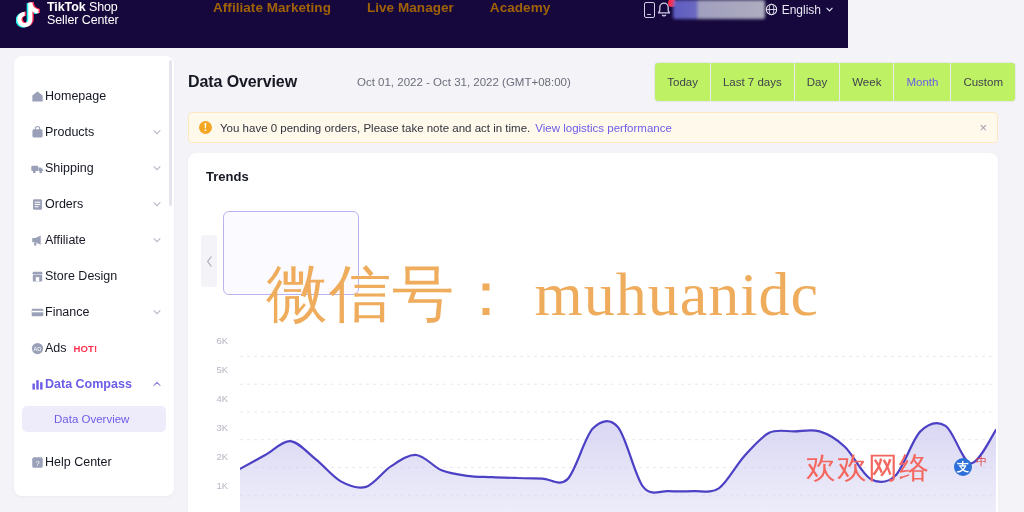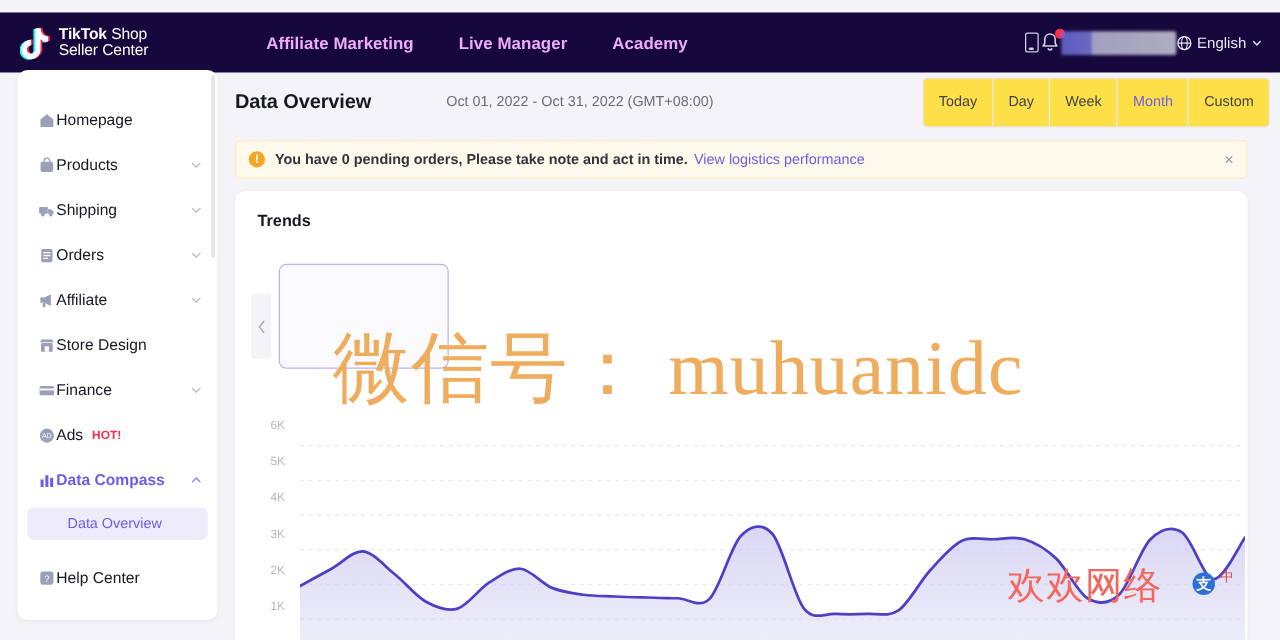--- a/index.html
+++ b/index.html
@@ -6,39 +6,39 @@
   html, body {
     width: 1024px; height: 512px;
     overflow: hidden;
     font-family: "Liberation Sans", sans-serif;
     background: #f4f4f8;
   }
 
   
   .topbar {
     position: absolute; top: 0; left: 0;
-    width: 1024px; height: 48px;
+    width: 848px; height: 48px;
     background: #16083c;
-    display: flex; align-items: center; margin-top: 10px;
+    display: flex; align-items: flex-start;
   }
   .logo-wrap {
     display: flex; align-items: center;
     margin-left: 16px; width: 150px;
   }
   .tt-note { position: relative; width: 26px; height: 28px; flex: 0 0 26px; }
   .tt-note svg { position: absolute; top: 0; left: 0; }
   .logo-text { margin-left: 5px; line-height: 13px; }
   .logo-l1 { font-size: 12.5px; color: #ffffff; letter-spacing: -.1px; }
   .logo-l1 b { font-weight: 700; }
   .logo-l1 span.thin { font-weight: 400; }
   .logo-l2 { font-size: 12.5px; color: #ffffff; font-weight: 400; letter-spacing: -.1px; }
 
   .mainnav { display: flex; align-items: center; margin-left: 47px; gap: 36px; }
   .mainnav a {
-    color: #f0abfc; font-size: 13.5px; font-weight: 700;
+    color: #a16207; font-size: 13.5px; font-weight: 700;
     text-decoration: none; letter-spacing: .05px;
   }
 
   .topright { margin-left: auto; display: flex; align-items: center; margin-right: 14px; }
   .ic-phone {
     width: 11px; height: 16px; border: 1.4px solid #cfd0e8; border-radius: 2px;
     position: relative;
   }
   .ic-phone::after{
     content:""; position:absolute; left:50%; transform:translateX(-50%);
@@ -90,41 +90,41 @@
   
   .main { position: absolute; top: 48px; left: 188px; width: 836px; height: 464px; }
   .page-head {
     height: 40px; display: flex; align-items: center;
     padding: 0 8px 0 0; margin-top: 14px;
   }
   .page-title { font-size: 16px; font-weight: 700; color: #161823; letter-spacing: -.1px; }
   .daterange { margin-left: 60px; font-size: 11.5px; color: #6b6d7c; white-space: nowrap; }
   .seg {
     margin-left: auto; display: flex; height: 40px;
-    border: 1px solid #e6e6ee; border-radius: 4px; overflow: hidden; background: #fde047;
+    border: 1px solid #e6e6ee; border-radius: 4px; overflow: hidden; background: #bef264;
   }
   .seg div {
     display: flex; align-items: center; padding: 0 12px;
     font-size: 11.5px; color: #41424f; border-right: 1px solid #e9e9f0; cursor: pointer;
     white-space: nowrap;
   }
   .seg div:last-child { border-right: none; }
   .seg div.on { color: #6c5ce7; }
 
   .alert {
     margin-top: 10px; height: 31px; width: 810px;
     background: #fff9ec; border: 1px solid #fde8c2; border-radius: 4px;
     display: flex; align-items: center; padding: 0 10px;
   }
   .warn {
     width: 13px; height: 13px; border-radius: 50%; background: #f5a623;
     color: #fff; font-size: 10px; font-weight: 700; display: flex;
     align-items: center; justify-content: center; flex: 0 0 13px;
   }
-  .alert-text { margin-left: 8px; font-size: 11.5px; color: #32333d; font-weight: bold; }
+  .alert-text { margin-left: 8px; font-size: 11.5px; color: #32333d; }
   .alert-link { margin-left: 5px; font-size: 11.5px; color: #6c5ce7; text-decoration: none; cursor: pointer; }
   .alert-x { margin-left: auto; font-size: 13px; color: #9a9bab; cursor: pointer; line-height: 1; }
 
   .card {
     margin-top: 10px; width: 810px; height: 372px;
     background: #ffffff; border-radius: 8px;
     box-shadow: 0 1px 3px rgba(30,25,80,.05);
     position: relative; overflow: hidden;
   }
   .card-title { position: absolute; top: 16px; left: 18px; font-size: 13px; font-weight: 700; color: #161823; }
@@ -362,20 +362,21 @@
   </div>
 </aside>
 
 <main class="main">
 
   <div class="page-head">
     <div class="page-title">Data Overview</div>
     <div class="daterange">Oct 01, 2022 - Oct 31, 2022 (GMT+08:00)</div>
     <div class="seg">
       <div>Today</div>
+      <div>Last 7 days</div>
       <div>Day</div>
       <div>Week</div>
       <div class="on">Month</div>
       <div>Custom</div>
     </div>
   </div>
 
   <div class="alert">
     <span class="warn">!</span>
     <span class="alert-text">You have 0 pending orders, Please take note and act in time.</span>

